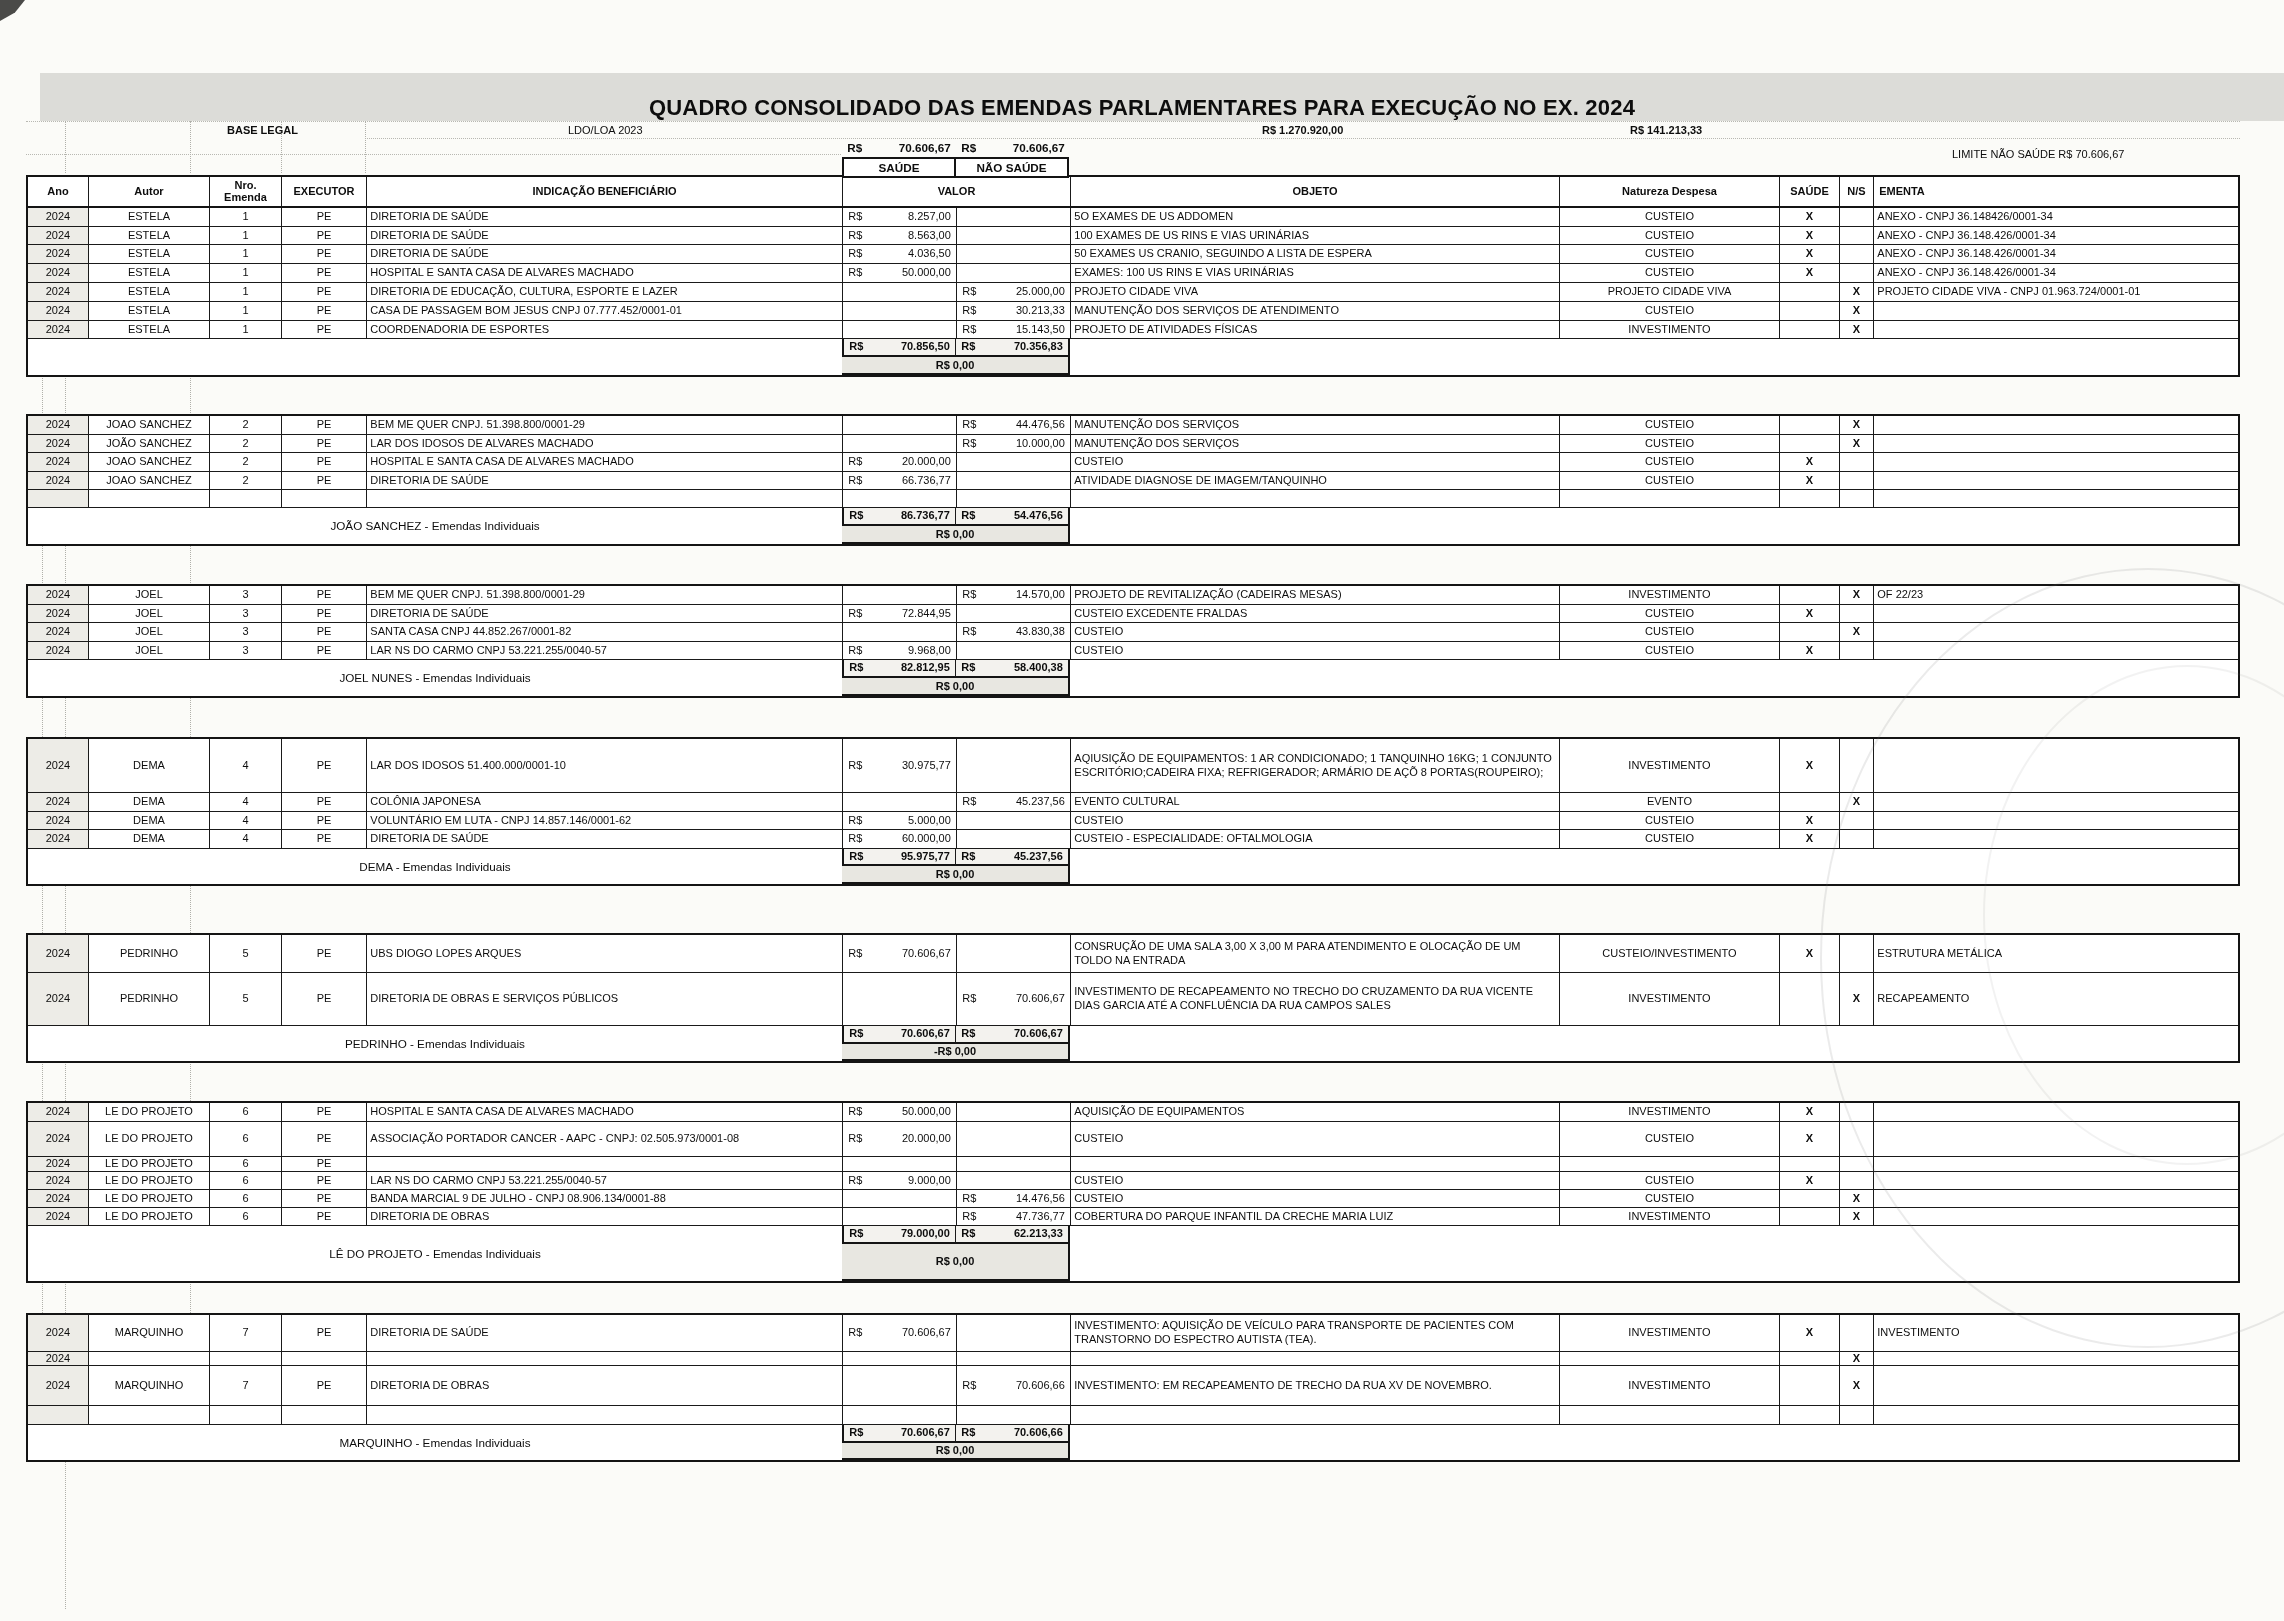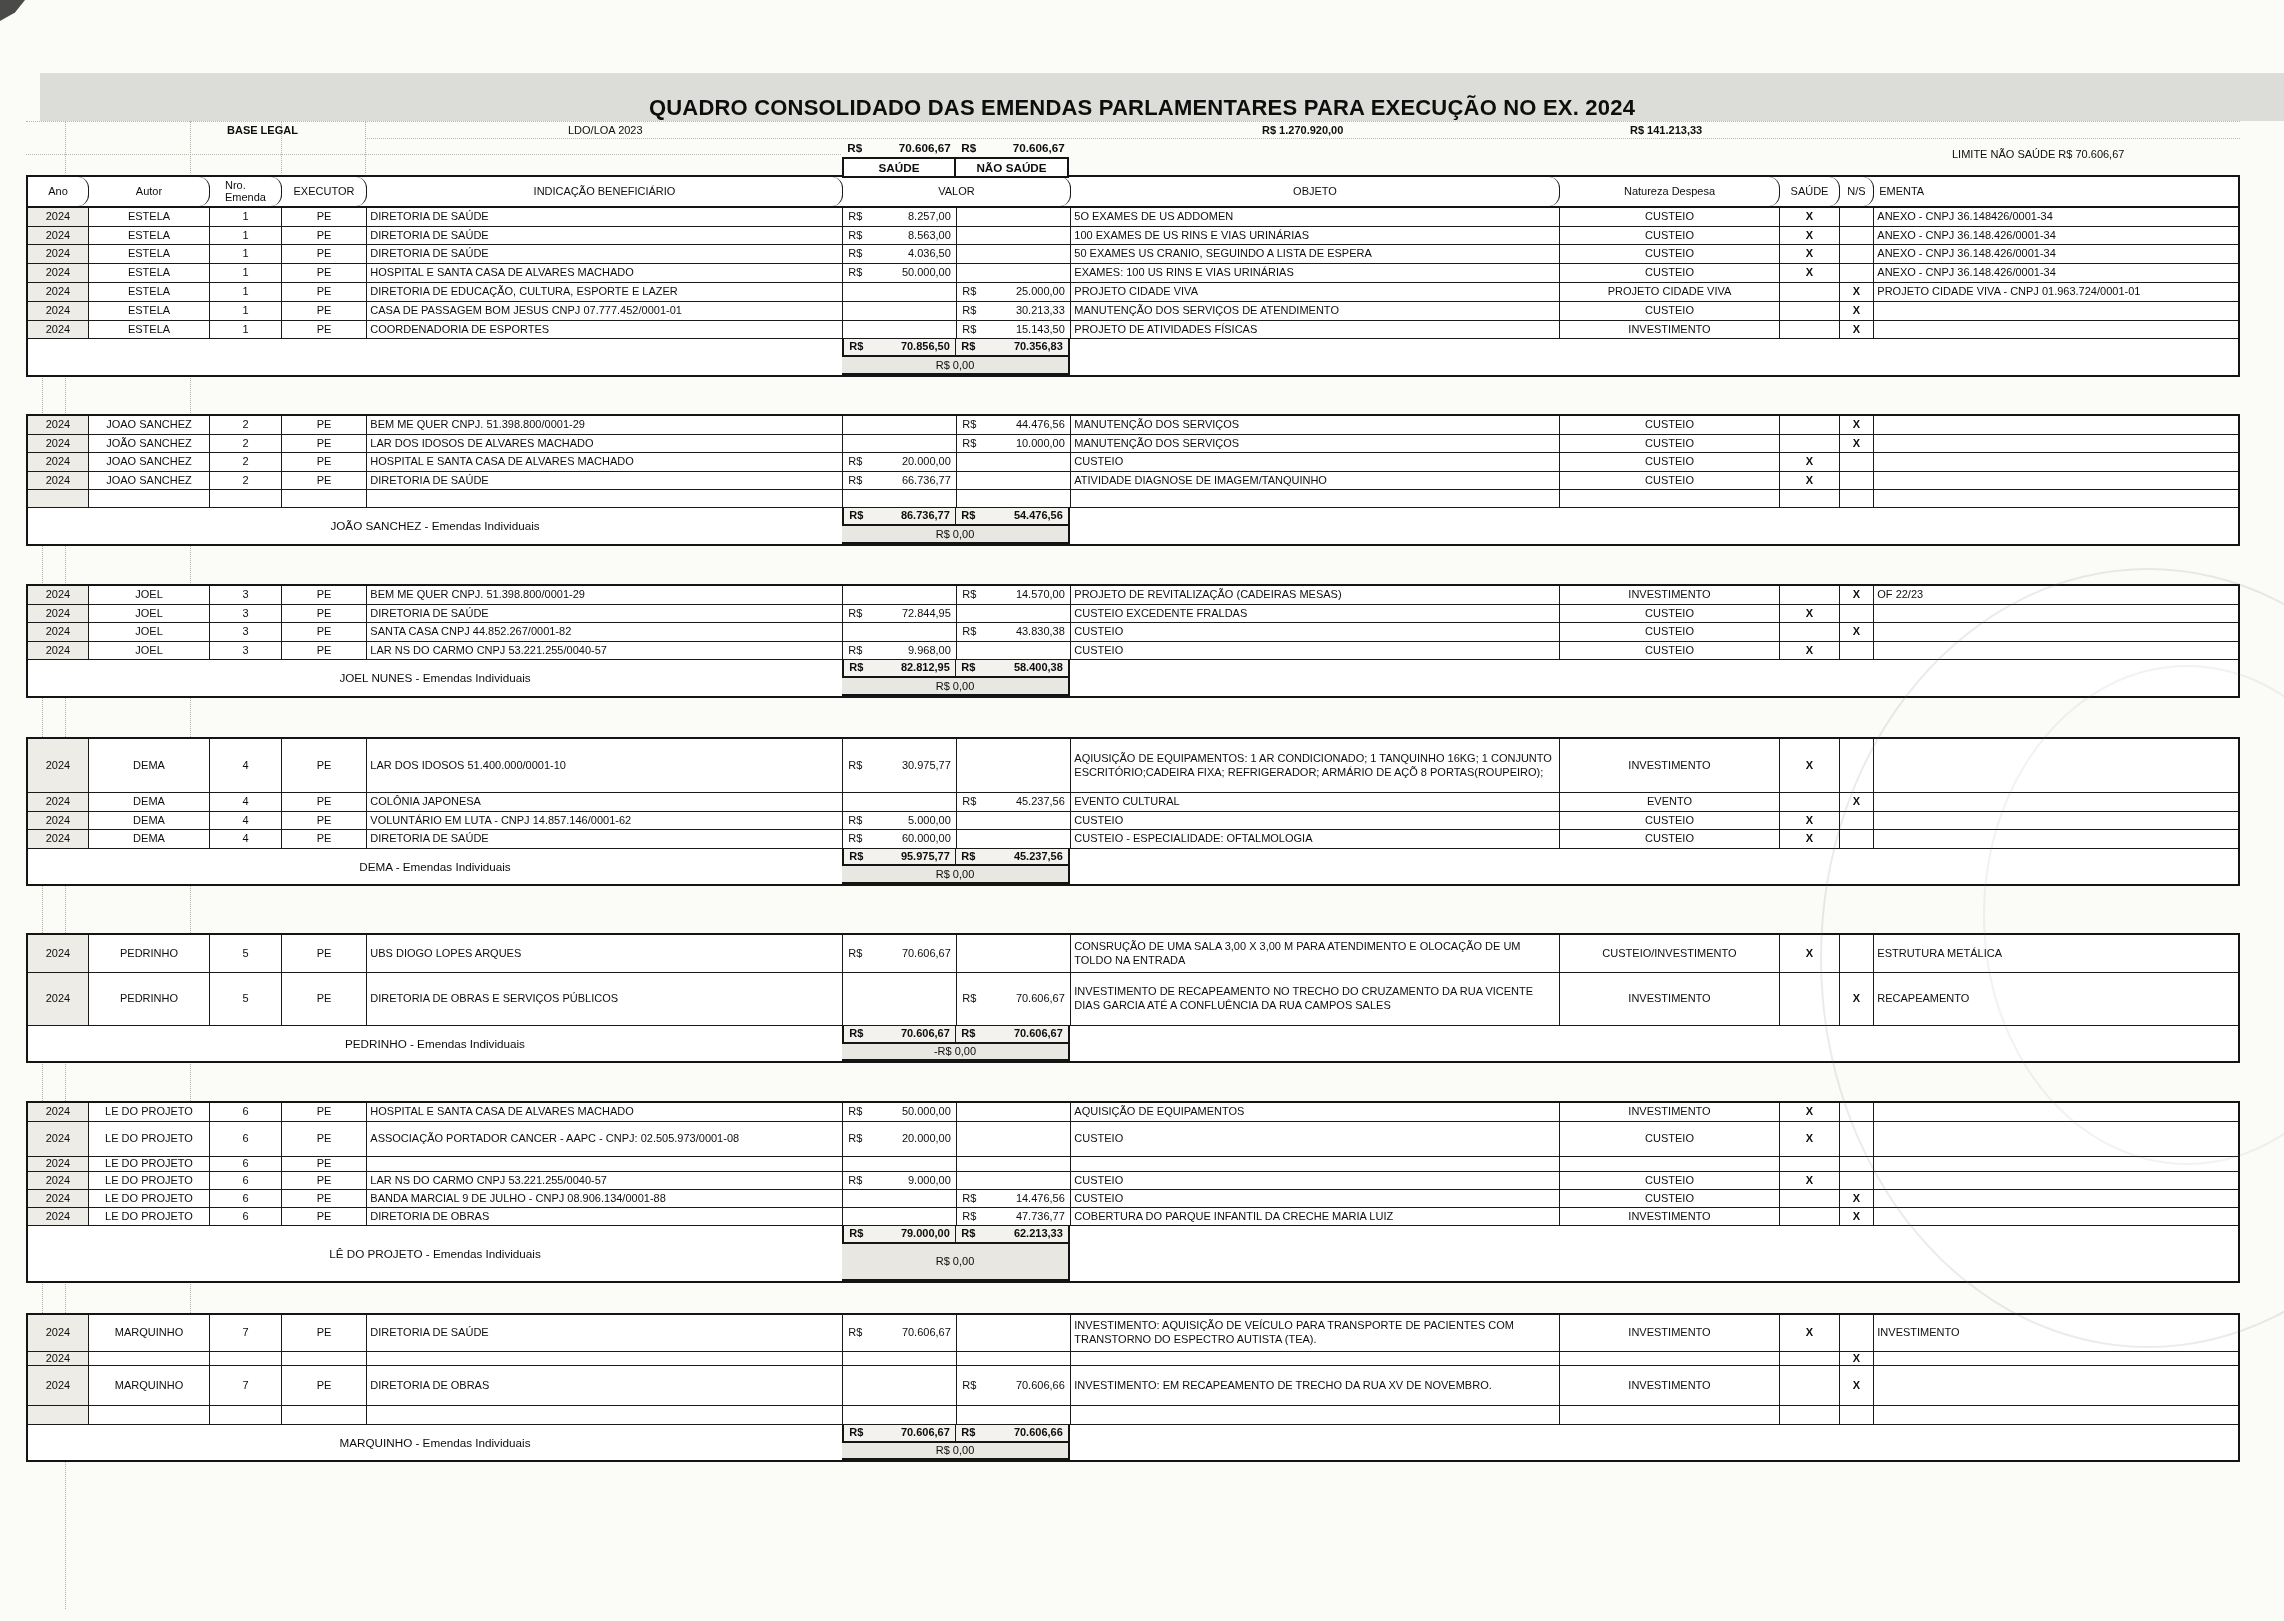--- a/index.html
+++ b/index.html
@@ -19,22 +19,22 @@
         padding:0 5.2px;font-size:11.7px;font-weight:bold;box-sizing:border-box;}
   
   .sn-box{position:absolute;top:157px;height:21px;border:2px solid #141414;background:#fff;
         display:flex;align-items:center;justify-content:center;font-size:11.7px;font-weight:bold;
         box-sizing:border-box;z-index:2;}
   
   .grid-cols{display:grid;grid-template-columns:61px 121px 72px 85px 476px 114px 114px 489px 220px 60px 34px 1fr;}
   .main-header{position:absolute;left:26px;top:175px;width:2214px;height:33px;background:#fff;
         border:2px solid #141414;box-sizing:border-box;z-index:1;}
   .hcell{border-right:1.3px solid #1a1a1a;display:flex;align-items:center;justify-content:center;
-        font-size:11px;font-weight:normal;line-height:1.05;white-space:pre-line;
-        box-sizing:border-box;overflow:hidden;border-radius:11px;}
+        font-size:11px;font-weight:bold;text-align:center;line-height:1.05;white-space:pre-line;
+        box-sizing:border-box;overflow:hidden;}
   .hcell:last-child{border-right:none;justify-content:flex-start;padding-left:5.2px;}
   .hcell.span2{grid-column:span 2;}
   .block{position:absolute;left:26px;width:2214px;border:2px solid #141414;background:#fff;
         box-sizing:border-box;z-index:1;}
   .trow{border-bottom:1.3px solid #1a1a1a;}
   .cell{border-right:1.3px solid #1a1a1a;display:flex;align-items:center;justify-content:center;
         font-size:11px;line-height:1.25;padding:0.7px 3.3px;box-sizing:border-box;overflow:hidden;text-align:center;}
   .cell.c-em{border-right:none;}
   .c-ano{background:#edece7;}
   .c-benef,.c-obj,.c-em{justify-content:flex-start;text-align:left;}
@@ -43,21 +43,21 @@
   
   .subtotal{display:grid;grid-template-columns:814px 114px 114px 1fr;}
   .sub-label{grid-row:1/3;grid-column:1;display:flex;align-items:center;justify-content:center;
         font-size:11.7px;}
   .sub-sv{grid-row:1;grid-column:2;border-left:2px solid #141414;border-bottom:2px solid #141414;
         font-weight:bold;background:#f3f2ee;}
   .sub-nsv{grid-row:1;grid-column:3;border-bottom:2px solid #141414;border-right:2px solid #141414;
         font-weight:bold;background:#f3f2ee;}
   .sub-rest{grid-row:1/3;grid-column:4;}
   .sub-zero{grid-row:2;grid-column:2/4;background:#e8e7e1;display:flex;align-items:center;justify-content:center;
-        font-weight:normal;font-size:11px;border-right:2px solid #141414;border-bottom:2px solid #141414;
+        font-weight:bold;font-size:11px;border-right:2px solid #141414;border-bottom:2px solid #141414;
         box-sizing:border-box;}
   .stamp{position:absolute;left:1820px;top:568px;width:652px;height:776px;border:2.6px solid rgba(115,115,115,.14);
         border-radius:50%;z-index:5;pointer-events:none;}
   .stamp2{position:absolute;left:1983px;top:665px;width:404px;height:496px;border:2px solid rgba(130,130,130,.10);
         border-radius:50%;z-index:5;pointer-events:none;}
 </style>
 </head>
 <body>
 
 <div class="page">

